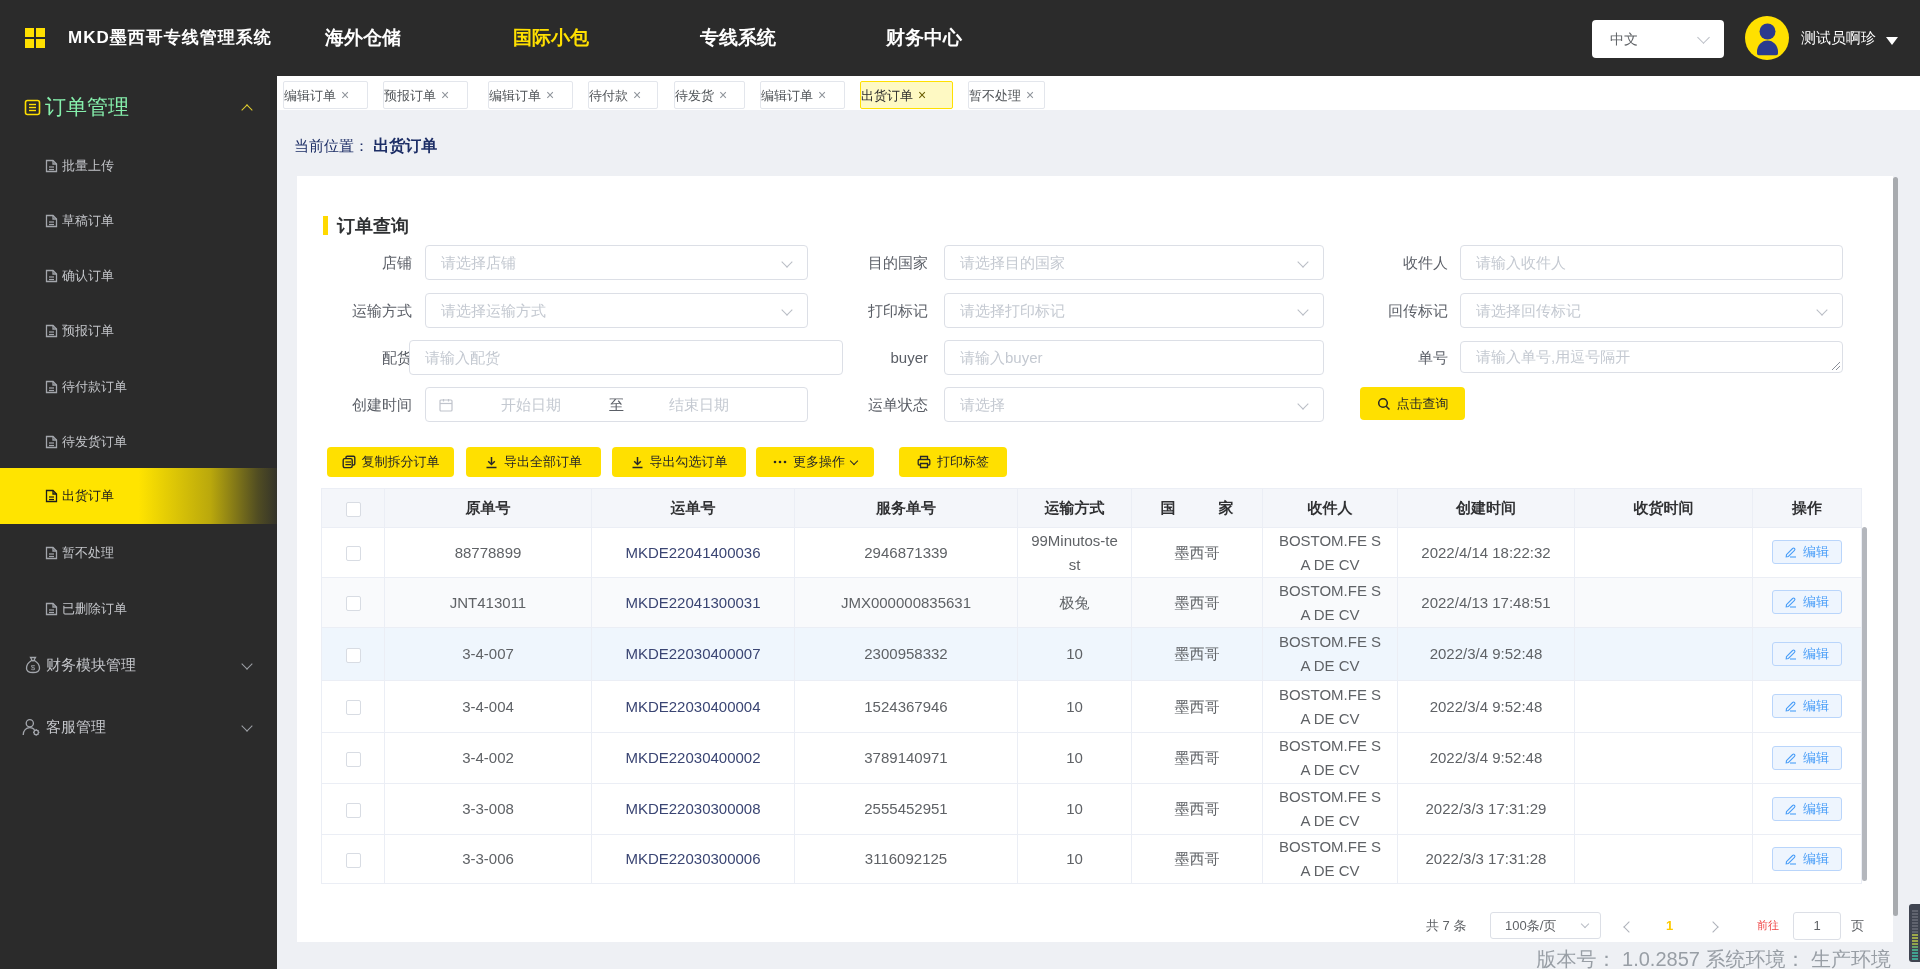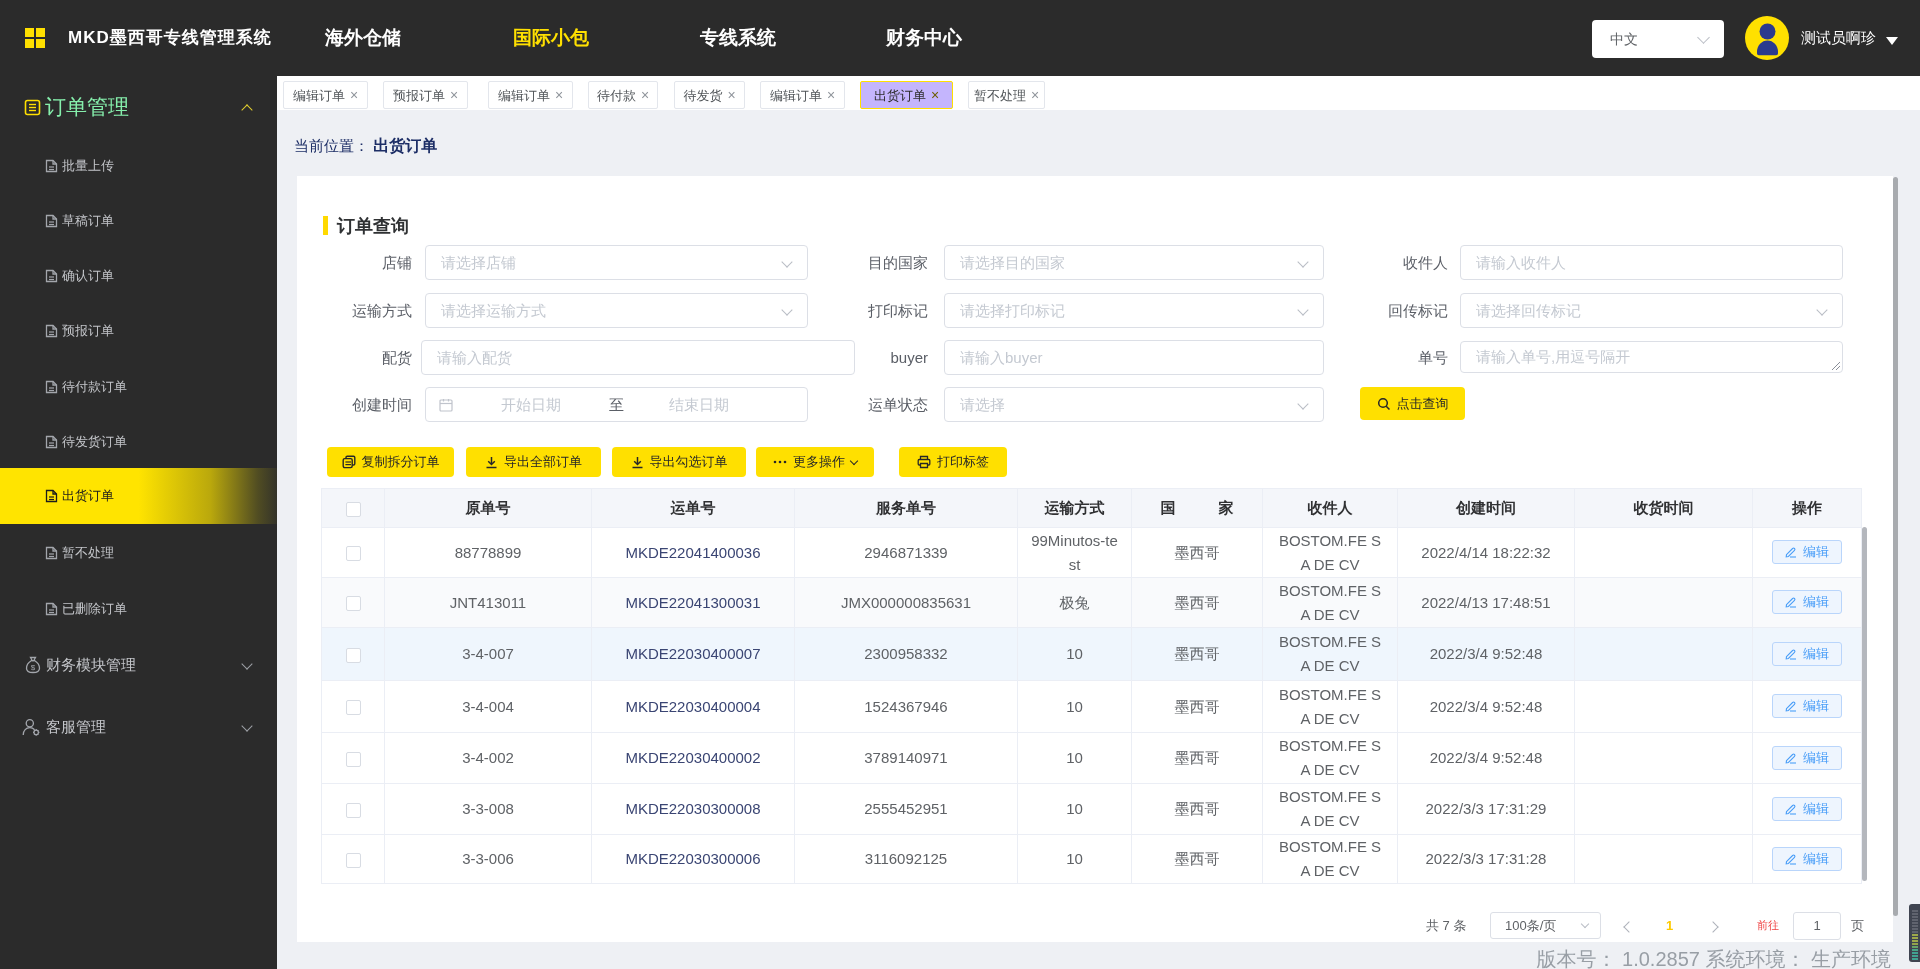--- a/index.html
+++ b/index.html
@@ -4,23 +4,23 @@
 <style>
 *{margin:0;padding:0;box-sizing:border-box}
 html,body{width:1920px;height:969px;overflow:hidden}
 body{font-family:"Liberation Sans",sans-serif;background:#eef0f4;position:relative}
 .abs{position:absolute}
 .chev{display:inline-block;width:8px;height:8px;border-right:1.4px solid #b9bdc5;border-bottom:1.4px solid #b9bdc5;transform:rotate(45deg)}
 .chev-up{transform:rotate(-135deg)}
 .sel-chev{position:absolute;right:16px;top:12px}
 .sub{left:0;width:277px;height:55px}
 .st{position:absolute;left:62px;top:0;line-height:55px;color:#c3c5c9;font-size:13px}
-.tab{position:absolute;top:5px;height:28px;line-height:26px;text-align:center;border:1px solid #e3e6ec;border-radius:2px;background:#fff;font-size:13px;color:#515559}
+.tab{position:absolute;top:5px;height:28px;line-height:26px;border:1px solid #e3e6ec;border-radius:2px;background:#fff;font-size:13px;color:#515559}
 .tab .tx{margin-left:5px;color:#8f949b;font-size:14px}
-.tab-act{background:#c4b5fd;border-color:#ffe000;color:#2d2d2d}
+.tab-act{background:#fef9c3;border-color:#ffe000;color:#2d2d2d}
 .frow-label{position:absolute;height:35px;line-height:35px;font-size:15px;color:#5a5e66;text-align:right}
 .inp{position:absolute;height:35px;border:1px solid #dcdfe6;border-radius:4px;background:#fff}
 .ph{position:absolute;left:15px;top:0;line-height:33px;font-size:15px;color:#c4c9d1;white-space:nowrap}
 .ybtn{position:absolute;height:30px;background:#ffe000;border-radius:4px;color:#272727;font-size:13px;display:flex;align-items:center;justify-content:center;gap:6px}
 th,td{border:1px solid #ebeef5;text-align:center;padding:0;font-weight:normal;line-height:24px}
 th{font-weight:bold;color:#303133}
 .cbx{display:inline-block;width:15px;height:15px;border:1px solid #d8dce3;border-radius:2px;background:#fff;vertical-align:middle}
 .ebtn{display:inline-flex;align-items:center;justify-content:center;gap:6px;width:70px;height:24px;background:#eef5fe;border:1px solid #b9d5fb;border-radius:3px;color:#4a9ef8;font-size:13px}
 
 </style>
@@ -219,21 +219,21 @@
       <span class="ph">请选择打印标记</span>
       <span class="chev sel-chev"></span>
     </div>
   <div class="frow-label" style="left:920px;top:117px;width:231px">回传标记</div>
   <div class="inp" style="left:1163px;top:117px;width:383px">
       <span class="ph">请选择回传标记</span>
       <span class="chev sel-chev"></span>
     </div>
 
   <div class="frow-label" style="left:0;top:164px;width:115px">配货</div>
-  <div class="inp" style="left:124px;top:164px;width:434px">
+  <div class="inp" style="left:112px;top:164px;width:434px">
       <span class="ph">请输入配货</span>
     </div>
   <div class="frow-label" style="left:400px;top:164px;width:231px">buyer</div>
   <div class="inp" style="left:647px;top:164px;width:380px">
       <span class="ph">请输入buyer</span>
     </div>
   <div class="frow-label" style="left:920px;top:164px;width:231px">单号</div>
   <div class="inp" style="left:1163px;top:165px;width:383px;height:32px">
       <span class="ph" style="line-height:30px">请输入单号,用逗号隔开</span>
     <svg class="abs" style="right:2px;bottom:2px" width="8" height="8" viewBox="0 0 8 8">

